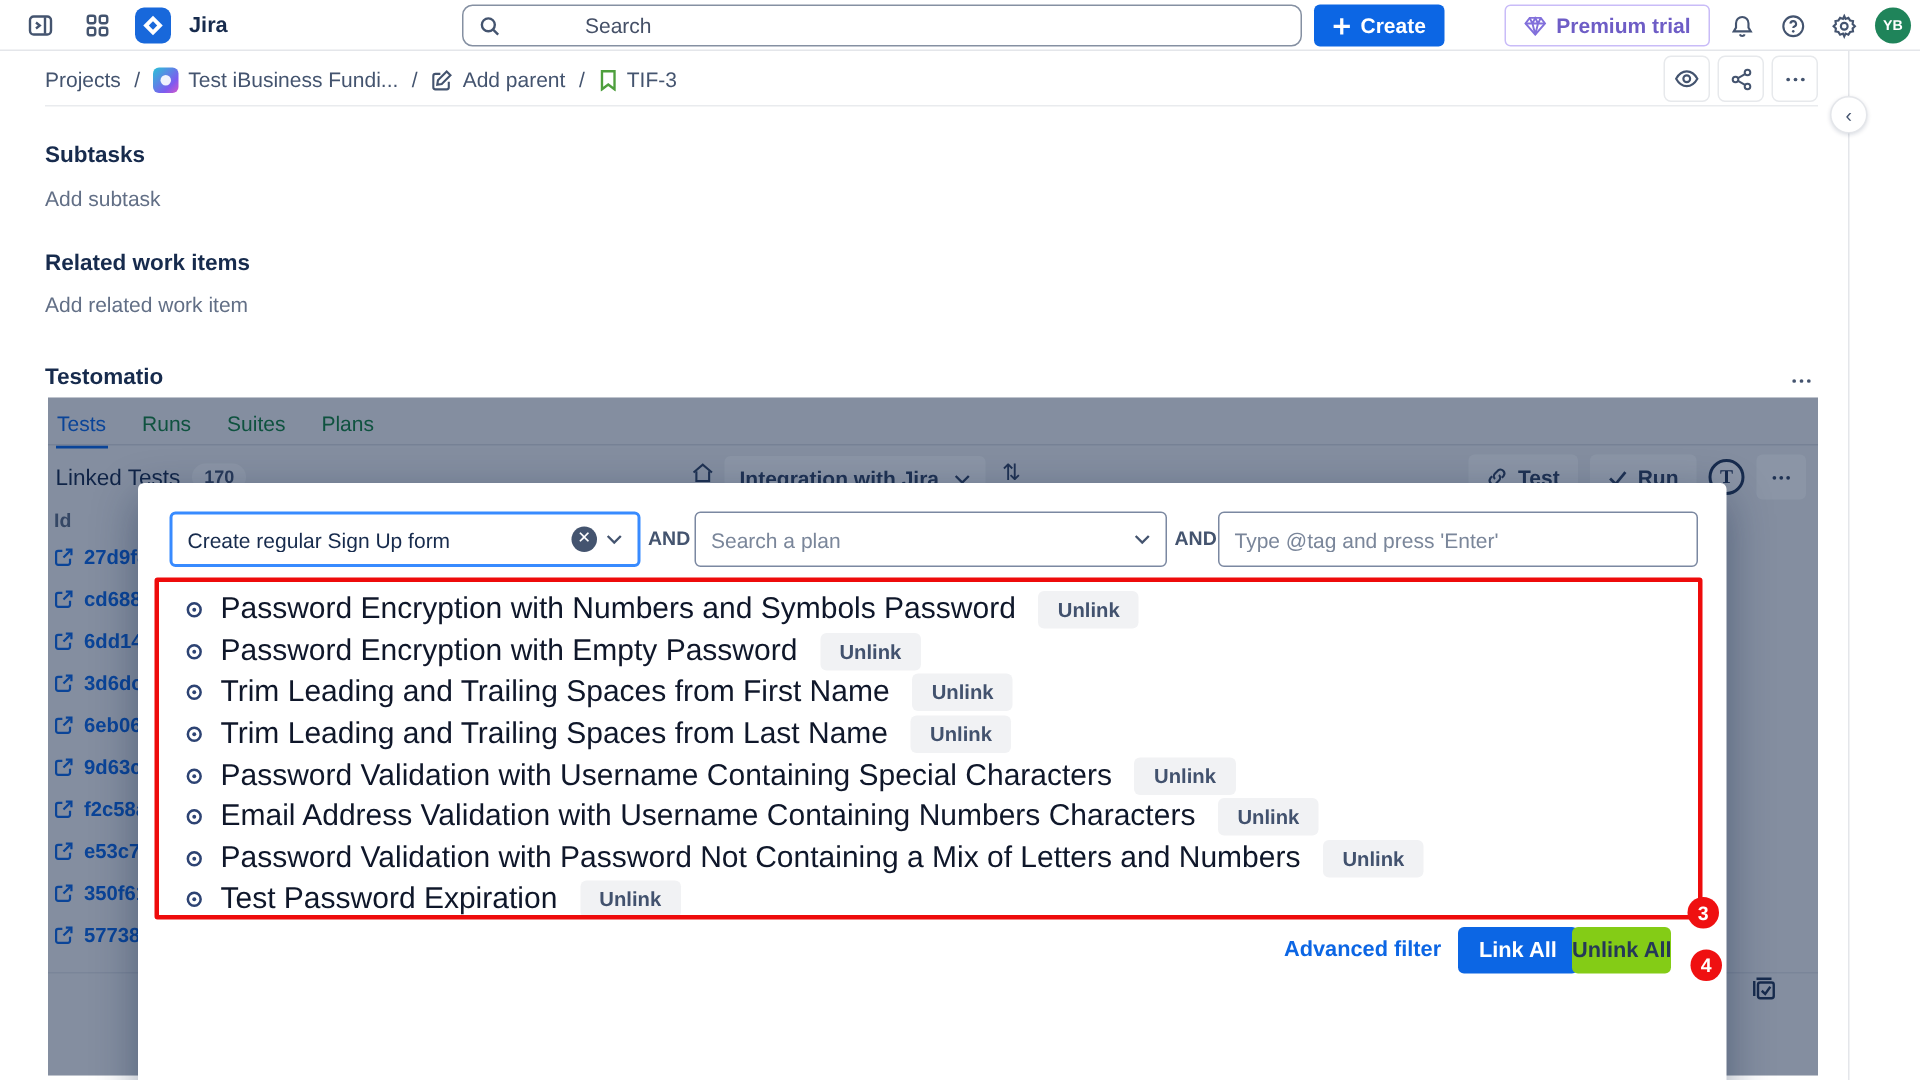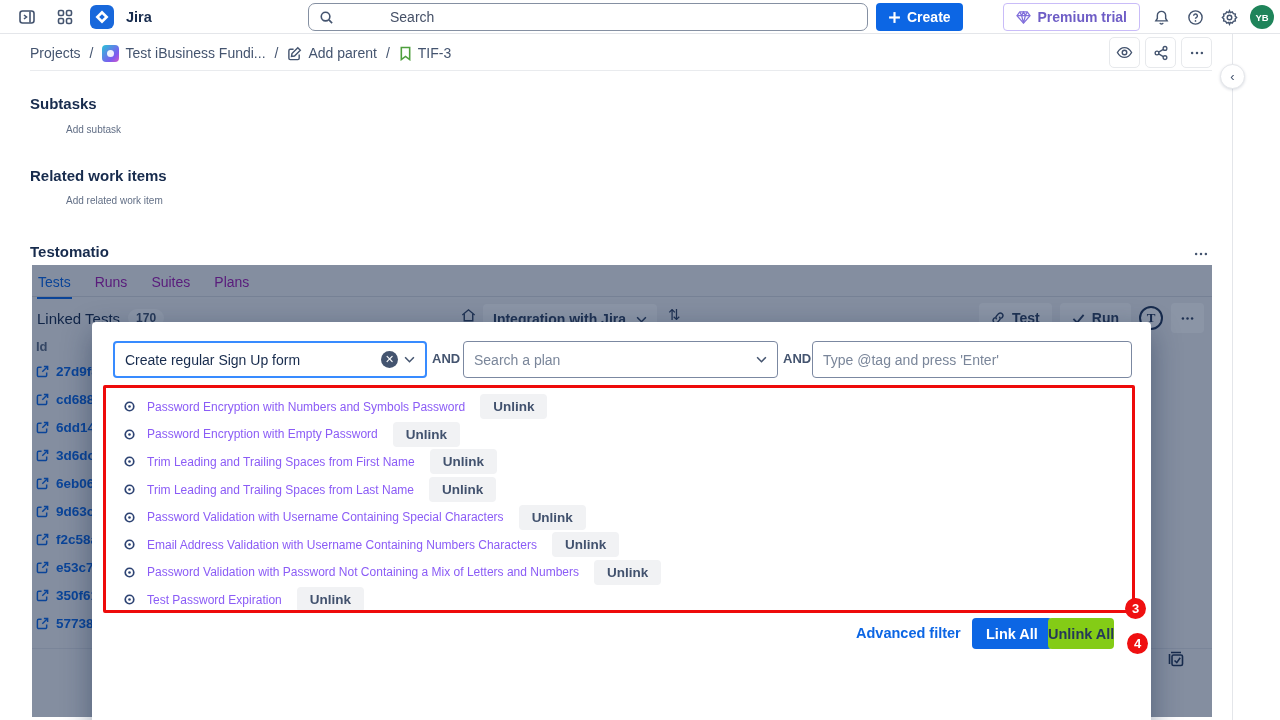--- a/index.html
+++ b/index.html
@@ -27,27 +27,27 @@
   .proj-ic { width: 17px; height: 17px; border-radius: 4px; background: linear-gradient(135deg, #29c3d7 0%, #7e5bef 70%, #d557c9 100%); position: relative; }
   .proj-ic::after { content: ""; position: absolute; left: 5px; top: 5px; width: 7px; height: 7px; border-radius: 50%; background: rgba(255,255,255,.9); }
   .crumb-actions { position: absolute; right: 68px; top: 37px; display: flex; gap: 5px; }
   .crumb-actions .sq { width: 31px; height: 31px; border: 1px solid #e7e9ec; border-radius: 5px; background: #fff; color: #44546f; display: flex; align-items: center; justify-content: center; cursor: pointer; }
   .divider-h { position: absolute; left: 30px; top: 70px; width: 1182px; height: 1px; background: #e9ebee; }
   .rail { position: absolute; left: 1232px; top: 34px; width: 1px; height: 686px; background: #e4e6ea; }
   .collapse-btn { position: absolute; left: 1220px; top: 64px; width: 25px; height: 25px; border-radius: 50%; background: #fff; border: 1px solid #e4e6ea; box-shadow: 0 1px 3px rgba(9,30,66,.15); color: #44546f; font-size: 13px; display: flex; align-items: center; justify-content: center; cursor: pointer; z-index: 5; }
 
   
   .h-section { position: absolute; left: 30px; font-weight: bold; font-size: 15px; color: #172b4d; }
-  .sub-link { position: absolute; left: 30px; color: #626f86; font-size: 10px; cursor: pointer; margin-left: 36px; }
+  .sub-link { position: absolute; left: 30px; color: #626f86; font-size: 14px; cursor: pointer; }
   .testo-menu { position: absolute; left: 1188px; top: 241px; color: #44546f; letter-spacing: 2px; font-weight: bold; cursor: pointer; }
 
   
   .panel { position: absolute; left: 32px; top: 265px; width: 1180px; height: 452px; background: #f1f2f4; }
   .tabs { position: absolute; left: 5px; top: 7px; display: flex; gap: 22px; }
-  .tab { border: none; background: transparent; font: 14px "Liberation Sans", sans-serif; color: #a21caf; padding: 2px 1px 9px; cursor: pointer; }
+  .tab { border: none; background: transparent; font: 14px "Liberation Sans", sans-serif; color: #15803d; padding: 2px 1px 9px; cursor: pointer; }
   .tab:first-child { color: #0c66e4; box-shadow: inset 0 -2px 0 #0c66e4; }
   .tabs-underline { position: absolute; left: 0; top: 31px; width: 100%; height: 1px; background: #d7dadf; }
   .lt-label { position: absolute; left: 5px; top: 44px; font-size: 15px; color: #172b4d; display: flex; align-items: center; gap: 8px; }
   .count-pill { background: #fff; color: #44546f; font-size: 12px; font-weight: 600; border-radius: 9px; padding: 2px 8px; }
   .home-ic { position: absolute; left: 428px; top: 42px; color: #344563; }
   .integration-pill { position: absolute; left: 451px; top: 39px; height: 30px; min-width: 170px; background: #fff; border-radius: 4px; display: flex; align-items: center; gap: 10px; padding: 0 10px; font-weight: 600; color: #344563; cursor: pointer; }
   .sort-ic { position: absolute; left: 636px; top: 41px; color: #344563; font-size: 15px; cursor: pointer; }
   .panel-actions { position: absolute; right: 8px; top: 38px; display: flex; align-items: center; gap: 8px; }
   .p-btn { height: 30px; background: #fff; border: none; border-radius: 4px; padding: 0 12px; font: 600 14px "Liberation Sans", sans-serif; color: #344563; display: flex; align-items: center; gap: 7px; cursor: pointer; }
   .t-logo { width: 24px; height: 24px; border-radius: 50%; border: 2px solid #253858; color: #253858; font: bold 13px "Liberation Serif", serif; display: flex; align-items: center; justify-content: center; background: #fff; }
@@ -71,21 +71,21 @@
   .sel-test { left: 21px; width: 314px; border: 2px solid #388bff; }
   .sel-plan { left: 371px; width: 315px; border: 1px solid #7b88a1; }
   .inp-tag  { left: 720px; width: 320px; border: 1px solid #7b88a1; }
   .and-lbl { position: absolute; top: 29px; font-size: 13px; font-weight: bold; color: #44546f; }
   .and-1 { left: 340px; } .and-2 { left: 691px; }
   .clear-ic { width: 17px; height: 17px; border-radius: 50%; background: #44546f; color: #fff; font-size: 11px; line-height: 1; display: flex; align-items: center; justify-content: center; cursor: pointer; }
   .chev { color: #44546f; }
   .hl-box { position: absolute; left: 11px; top: 63px; width: 1032px; height: 228px; border: 3px solid #ee0b0b; border-radius: 2px; pointer-events: none; }
   .items { position: absolute; left: 31px; top: 71px; display: flex; flex-direction: column; }
   .item-row { height: 27.6px; display: flex; align-items: center; gap: 11px; }
-  .item-title { color: #8b5cf6; font-size: 12px; white-space: nowrap; }
+  .item-title { color: #0f172a; font-size: 20px; white-space: nowrap; }
   .unlink-btn { margin-left: 4px; background: #f1f2f4; border: none; border-radius: 4px; color: #42526e; font: 600 13.5px "Liberation Sans", sans-serif; padding: 5px 13px; cursor: pointer; }
   .adv-filter { position: absolute; left: 764px; top: 303px; color: #0c66e4; font-size: 14.5px; font-weight: 600; text-decoration: none; cursor: pointer; }
   .link-all { position: absolute; left: 880px; top: 296px; height: 31px; padding: 0 14px; background: #0c66e4; color: #fff; border: none; border-radius: 4px; font: 600 14.5px "Liberation Sans", sans-serif; cursor: pointer; }
   .unlink-all { position: absolute; left: 956px; top: 296px; height: 31px; padding: 0 0; background: #84cc16; color: #253858; border: none; border-radius: 4px; font: 600 14.5px "Liberation Sans", sans-serif; cursor: pointer; }
   .num-badge { position: absolute; width: 21px; height: 21px; border-radius: 50%; background: #ef1011; color: #fff; font: bold 13px "Liberation Sans", sans-serif; display: flex; align-items: center; justify-content: center; z-index: 12; }
   .badge-3 { left: 1033px; top: 276px; }
   .badge-4 { left: 1035px; top: 311px; }
 </style>
 </head>
 <body>

